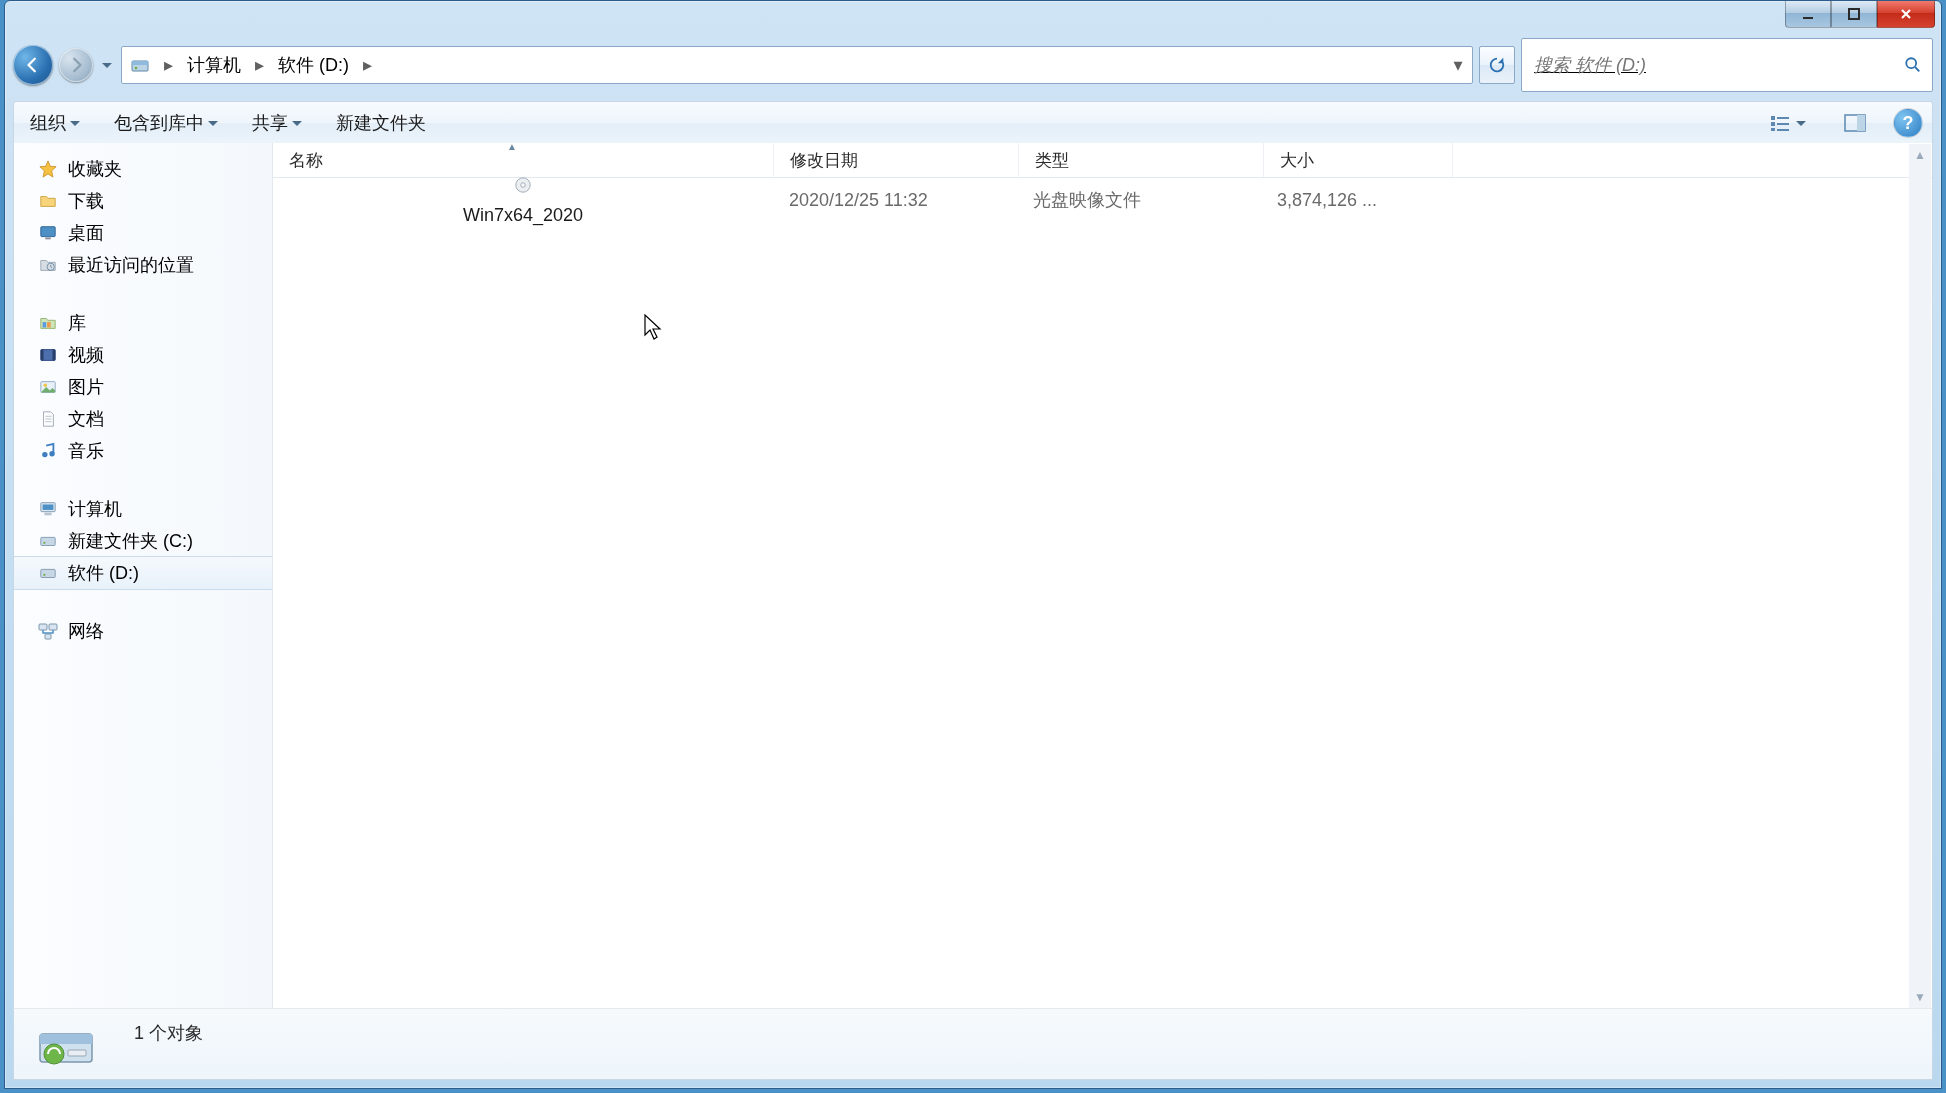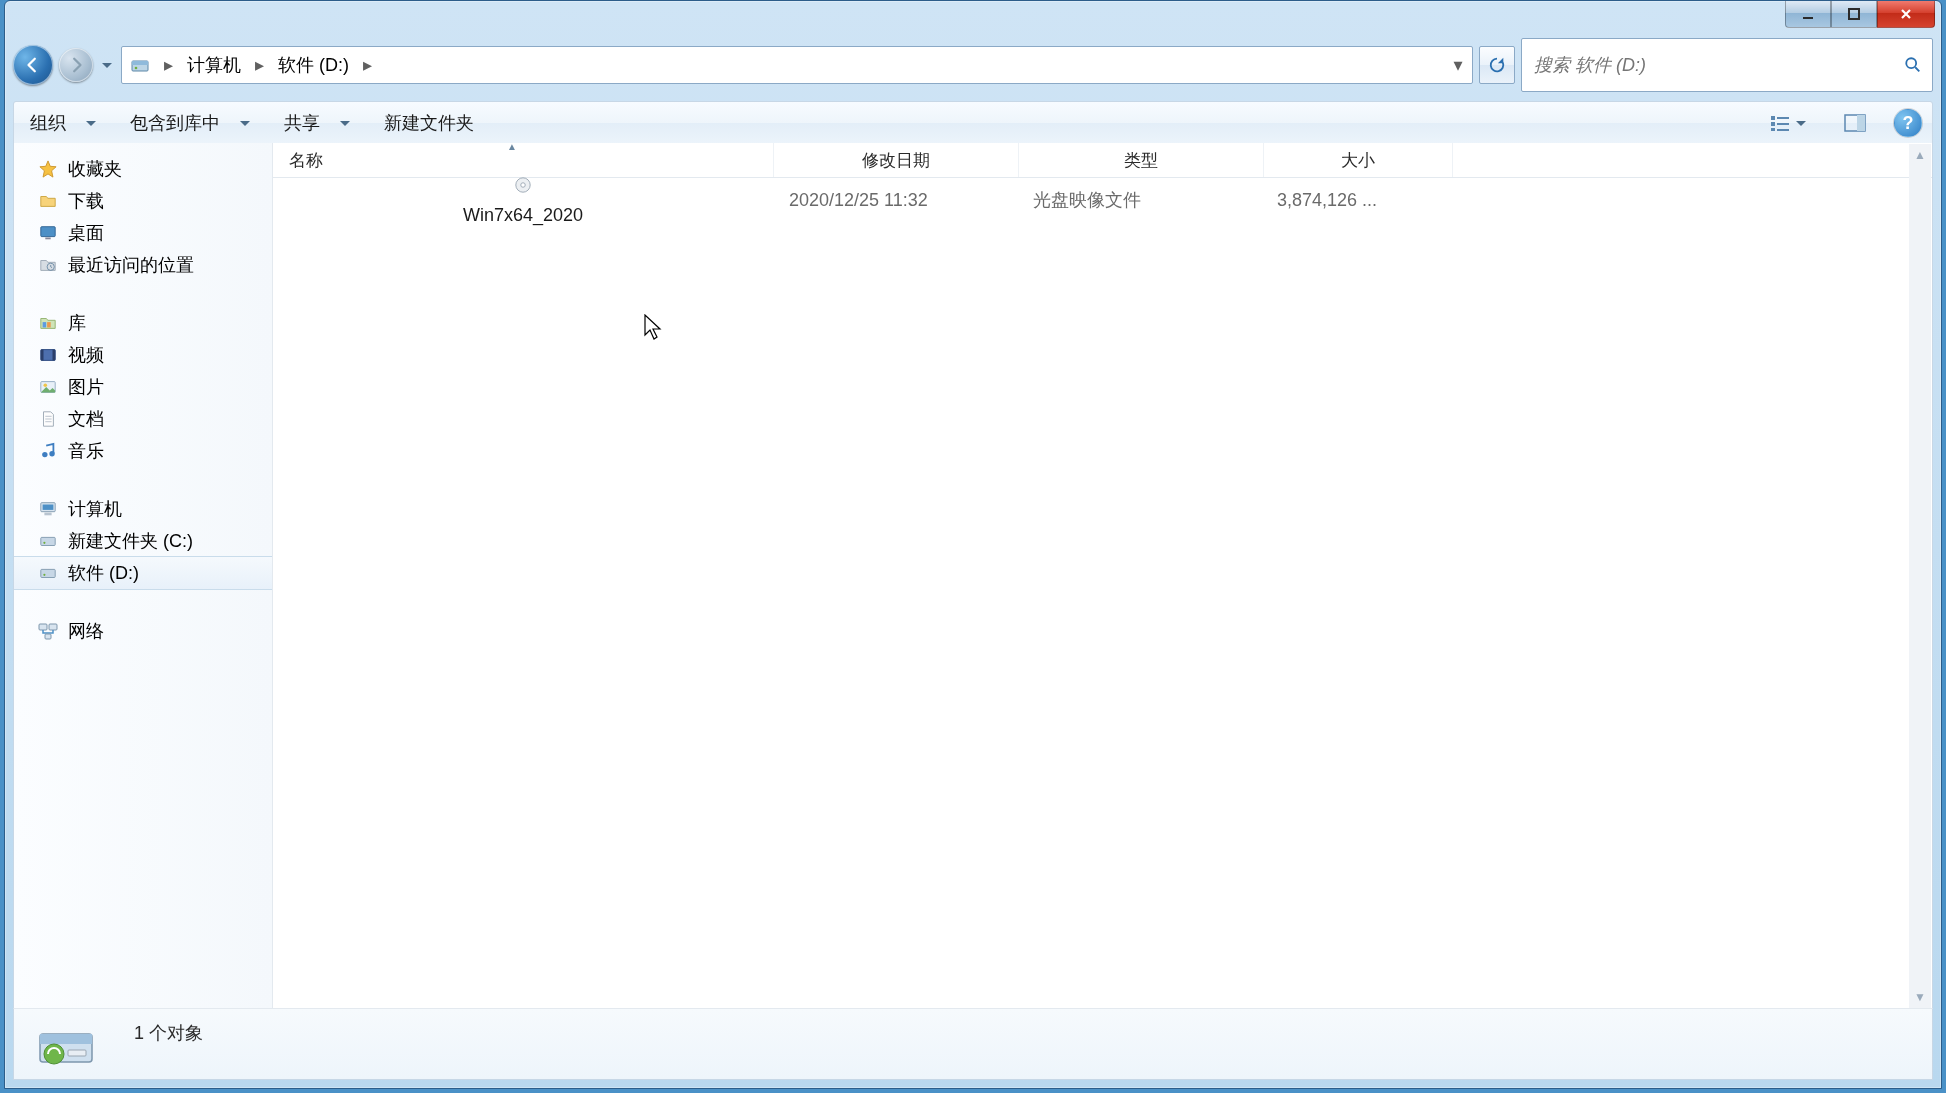--- a/index.html
+++ b/index.html
@@ -132,20 +132,21 @@
 
   .search-box {
     width: 390px;
     height: 36px;
     border: 1px solid #8ba9c6;
     background: #fff;
     display: flex; align-items: center;
     border-radius: 2px;
     padding: 8px 10px;
     justify-content: space-between;
+    text-decoration: underline;
   }
   .search-box input {
     border: none; outline: none; width: 100%;
     font-style: italic;
     color: #8a8a8a;
     font-size: 18px;
     background: transparent;
   }
   .search-box .mag { color:#2a6fb0; display:flex; }
 
@@ -157,21 +158,21 @@
     height: 42px;
     background: linear-gradient(to bottom, #f7fbff 0%, #eef5fb 50%, #e3eef8 51%, #ecf4fb 100%);
     border: 1px solid #c7d7e6;
     border-radius: 3px 3px 0 0;
     display:flex; align-items:center;
     padding: 0 10px;
     gap: 22px;
     font-size: 18px;
   }
   .tool-item {
-    display:flex; align-items:center; gap:20px; color:#1a1a1a;
+    display:flex; align-items:center; gap:4px; color:#1a1a1a;
     padding: 4px 6px;
   }
   .tool-item .caret, .caret {
     width: 0; height: 0;
     border-left: 5px solid transparent;
     border-right: 5px solid transparent;
     border-top: 5px solid #4a6b88;
   }
   .tool-spacer { flex:1; }
   .view-btn, .pane-btn, .help-btn {
@@ -223,21 +224,20 @@
   .filearea { flex:1; display:flex; flex-direction:column; }
   .col-headers {
     display:flex; height:34px;
     border-bottom:1px solid #e3e9ef;
     font-size: 17px;
     color:#2a2a2a;
   }
   .col {
     display:flex; align-items:center; padding:0 16px;
     border-right:1px solid #eef2f6;
-    justify-content:center;
   }
   .col.name  { width: 468px; }
   .col.date  { width: 212px; }
   .col.type  { width: 212px; }
   .col.size  { width: 156px; }
   .rows { flex:1; padding-top:6px; position:relative;}
   .row {
     display:flex; height:32px; align-items:center;
     color:#4a4a4a;
   }

